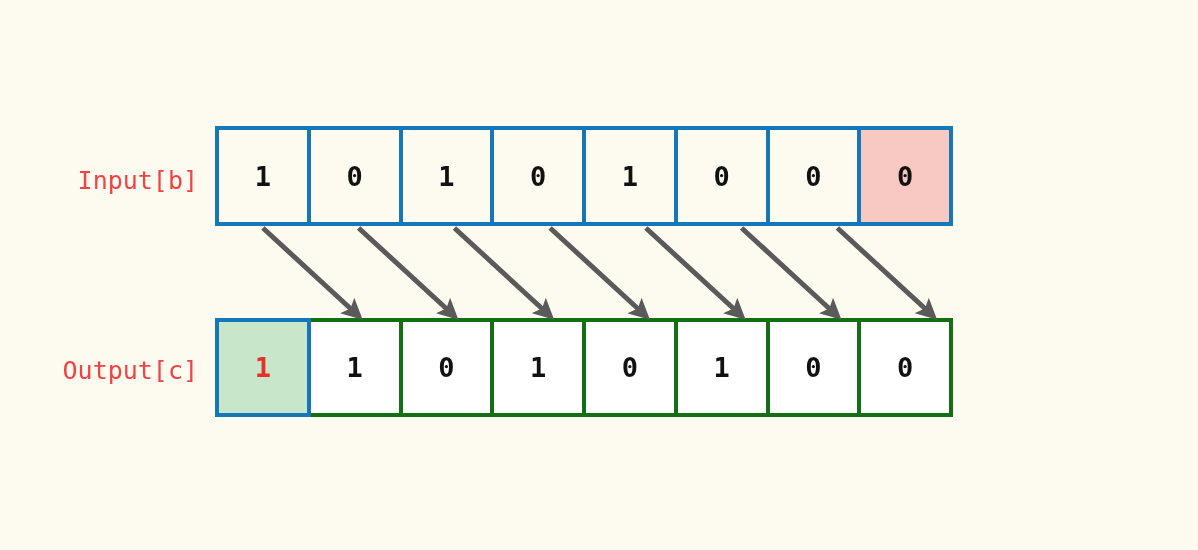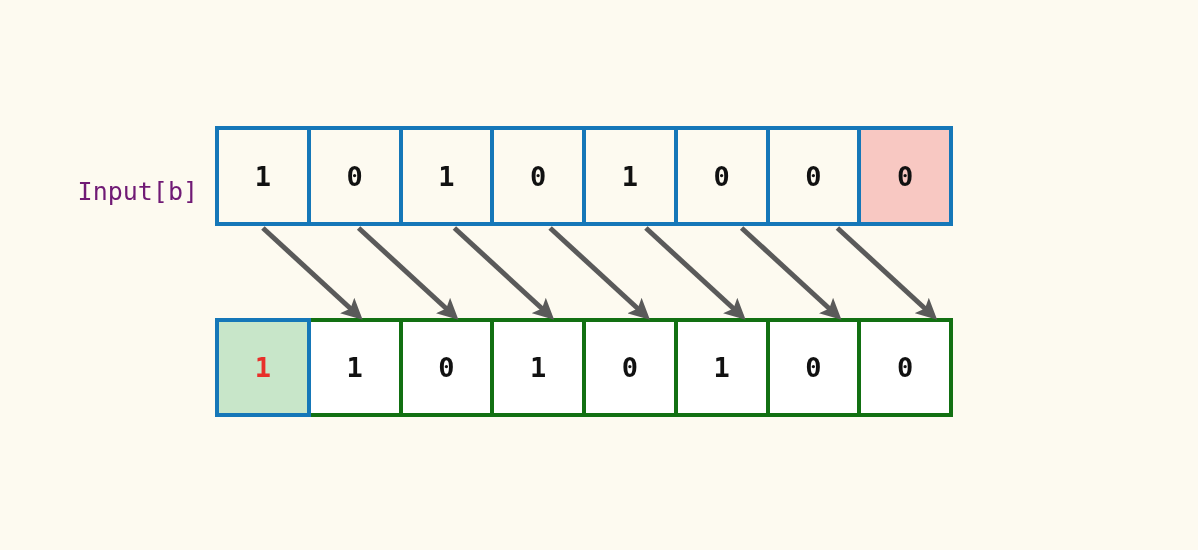--- a/index.html
+++ b/index.html
@@ -21,26 +21,25 @@
     top: 0;
     width: 1198px;
     height: 550px;
   }
 
   
   .row-label {
     position: absolute;
     font-family: "DejaVu Sans Mono", "Liberation Mono", monospace;
     font-size: 25px;
-    color: #701a75;
+    color: #ef4444;
     letter-spacing: 0px;
     white-space: nowrap;
     text-align: right;
     line-height: 1;
-    margin-top: 11px;
   }
   #input-label {
     left: 0px;
     top: 168px;
     width: 198px;
   }
   #output-label {
     left: 0px;
     top: 358px;
     width: 198px;
@@ -116,20 +115,21 @@
     pointer-events: none;
   }
 </style>
 </head>
 <body>
 
 <div id="canvas">
 
   <div class="row-label" id="input-label">Input[b]</div>
 
+  <div class="row-label" id="output-label">Output[c]</div>
 
   <div class="array-row" id="input-array">
       <div class="cell">1</div>
       <div class="cell">0</div>
       <div class="cell">1</div>
       <div class="cell">0</div>
       <div class="cell">1</div>
       <div class="cell">0</div>
       <div class="cell">0</div>
       <div class="cell highlight-pink">0</div>

